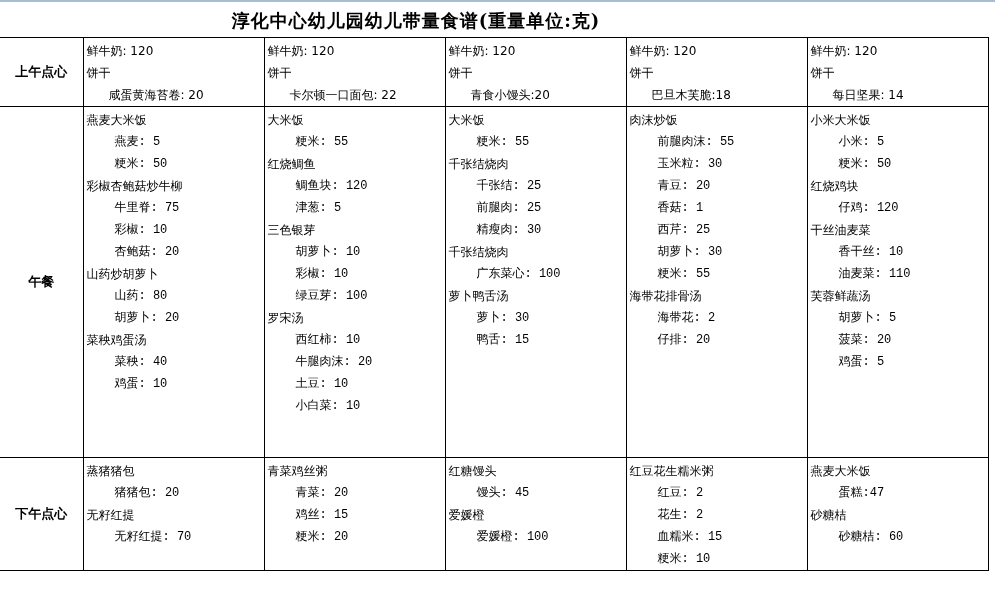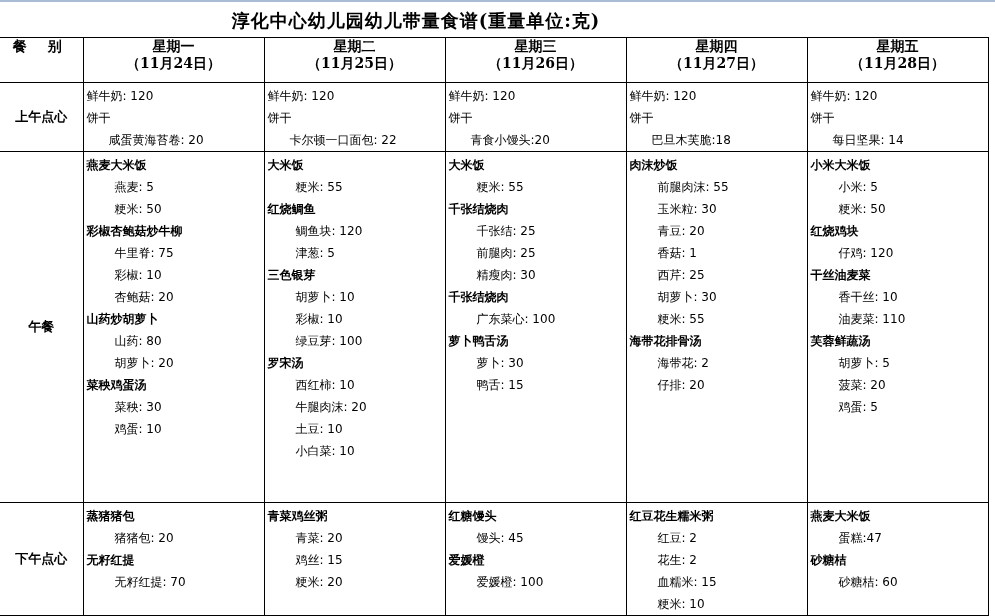--- a/index.html
+++ b/index.html
@@ -11,64 +11,41 @@
            line-height:30px; letter-spacing:1px; }
   table.menu { position:absolute; left:0; top:37px; border-collapse:collapse; table-layout:fixed; }
   table.menu td, table.menu th { border:1.5px solid #000; padding:0; vertical-align:top; }
   table.menu tr > *:first-child { border-left:none; }
   .hdr th { height:44px; font-family:"DejaVu Serif","Liberation Serif",serif; font-weight:bold;
             font-size:14px; line-height:17px; text-align:center; vertical-align:middle; }
   .hdr th.cat { letter-spacing:8px; }
   .rowlabel { font-weight:bold; font-size:13px; text-align:center; vertical-align:middle !important; }
   .cell { padding:2px 0 0 3px !important;margin-top:43px; }
   .line { height:22px; line-height:22px; font-size:12px; white-space:nowrap; }
-  .dish { font-weight:bold; }
-  .ing { padding-left:28px; }
+  .dish { font-weight:normal; }
+  .ing { padding-left:28px;font-family:Liberation Mono, monospace; }
   .snack-ing { padding-left:22px; }
   .plain { padding-left:0; }
 </style>
 </head>
 <body>
 
 <div class="topline"></div>
 <div class="title">淳化中心幼儿园幼儿带量食谱(重量单位:克)</div>
 
 <table class="menu">
   <colgroup>
     <col style="width:83px">
       <col style="width:181px">
       <col style="width:181px">
     <col style="width:181px">
       <col style="width:181px">
       <col style="width:181px">
   </colgroup>
   <tbody>
-      <tr class="hdr">
-    <th class="cat">餐 别</th>
-    <th>
-          <div>星期一</div>
-          <div>（11月24日）</div>
-        </th>
-    <th>
-          <div>星期二</div>
-          <div>（11月25日）</div>
-        </th>
-    <th>
-          <div>星期三</div>
-          <div>（11月26日）</div>
-        </th>
-    <th>
-          <div>星期四</div>
-          <div>（11月27日）</div>
-        </th>
-    <th>
-          <div>星期五</div>
-          <div>（11月28日）</div>
-        </th>
-  </tr>
 
   <tr style="height:66px">
     <td class="rowlabel">上午点心</td>
     <td class="cell">
       <div class="line plain">鲜牛奶:  120</div>
       <div class="line plain">饼干</div>
       <div class="line snack-ing">咸蛋黄海苔卷: 20</div>
     </td>
     <td class="cell">
       <div class="line plain">鲜牛奶:  120</div>
@@ -99,21 +76,21 @@
           <div class="line ing">燕麦: 5</div>
           <div class="line ing">粳米: 50</div>
           <div class="line dish">彩椒杏鲍菇炒牛柳</div>
           <div class="line ing">牛里脊: 75</div>
           <div class="line ing">彩椒: 10</div>
           <div class="line ing">杏鲍菇: 20</div>
           <div class="line dish">山药炒胡萝卜</div>
           <div class="line ing">山药: 80</div>
           <div class="line ing">胡萝卜: 20</div>
           <div class="line dish">菜秧鸡蛋汤</div>
-          <div class="line ing">菜秧: 30</div>
+          <div class="line ing">菜秧: 40</div>
           <div class="line ing">鸡蛋: 10</div>
         </td>
     <td class="cell">
           <div class="line dish">大米饭</div>
           <div class="line ing">粳米: 55</div>
           <div class="line dish">红烧鲷鱼</div>
           <div class="line ing">鲷鱼块: 120</div>
           <div class="line ing">津葱: 5</div>
           <div class="line dish">三色银芽</div>
           <div class="line ing">胡萝卜: 10</div>

